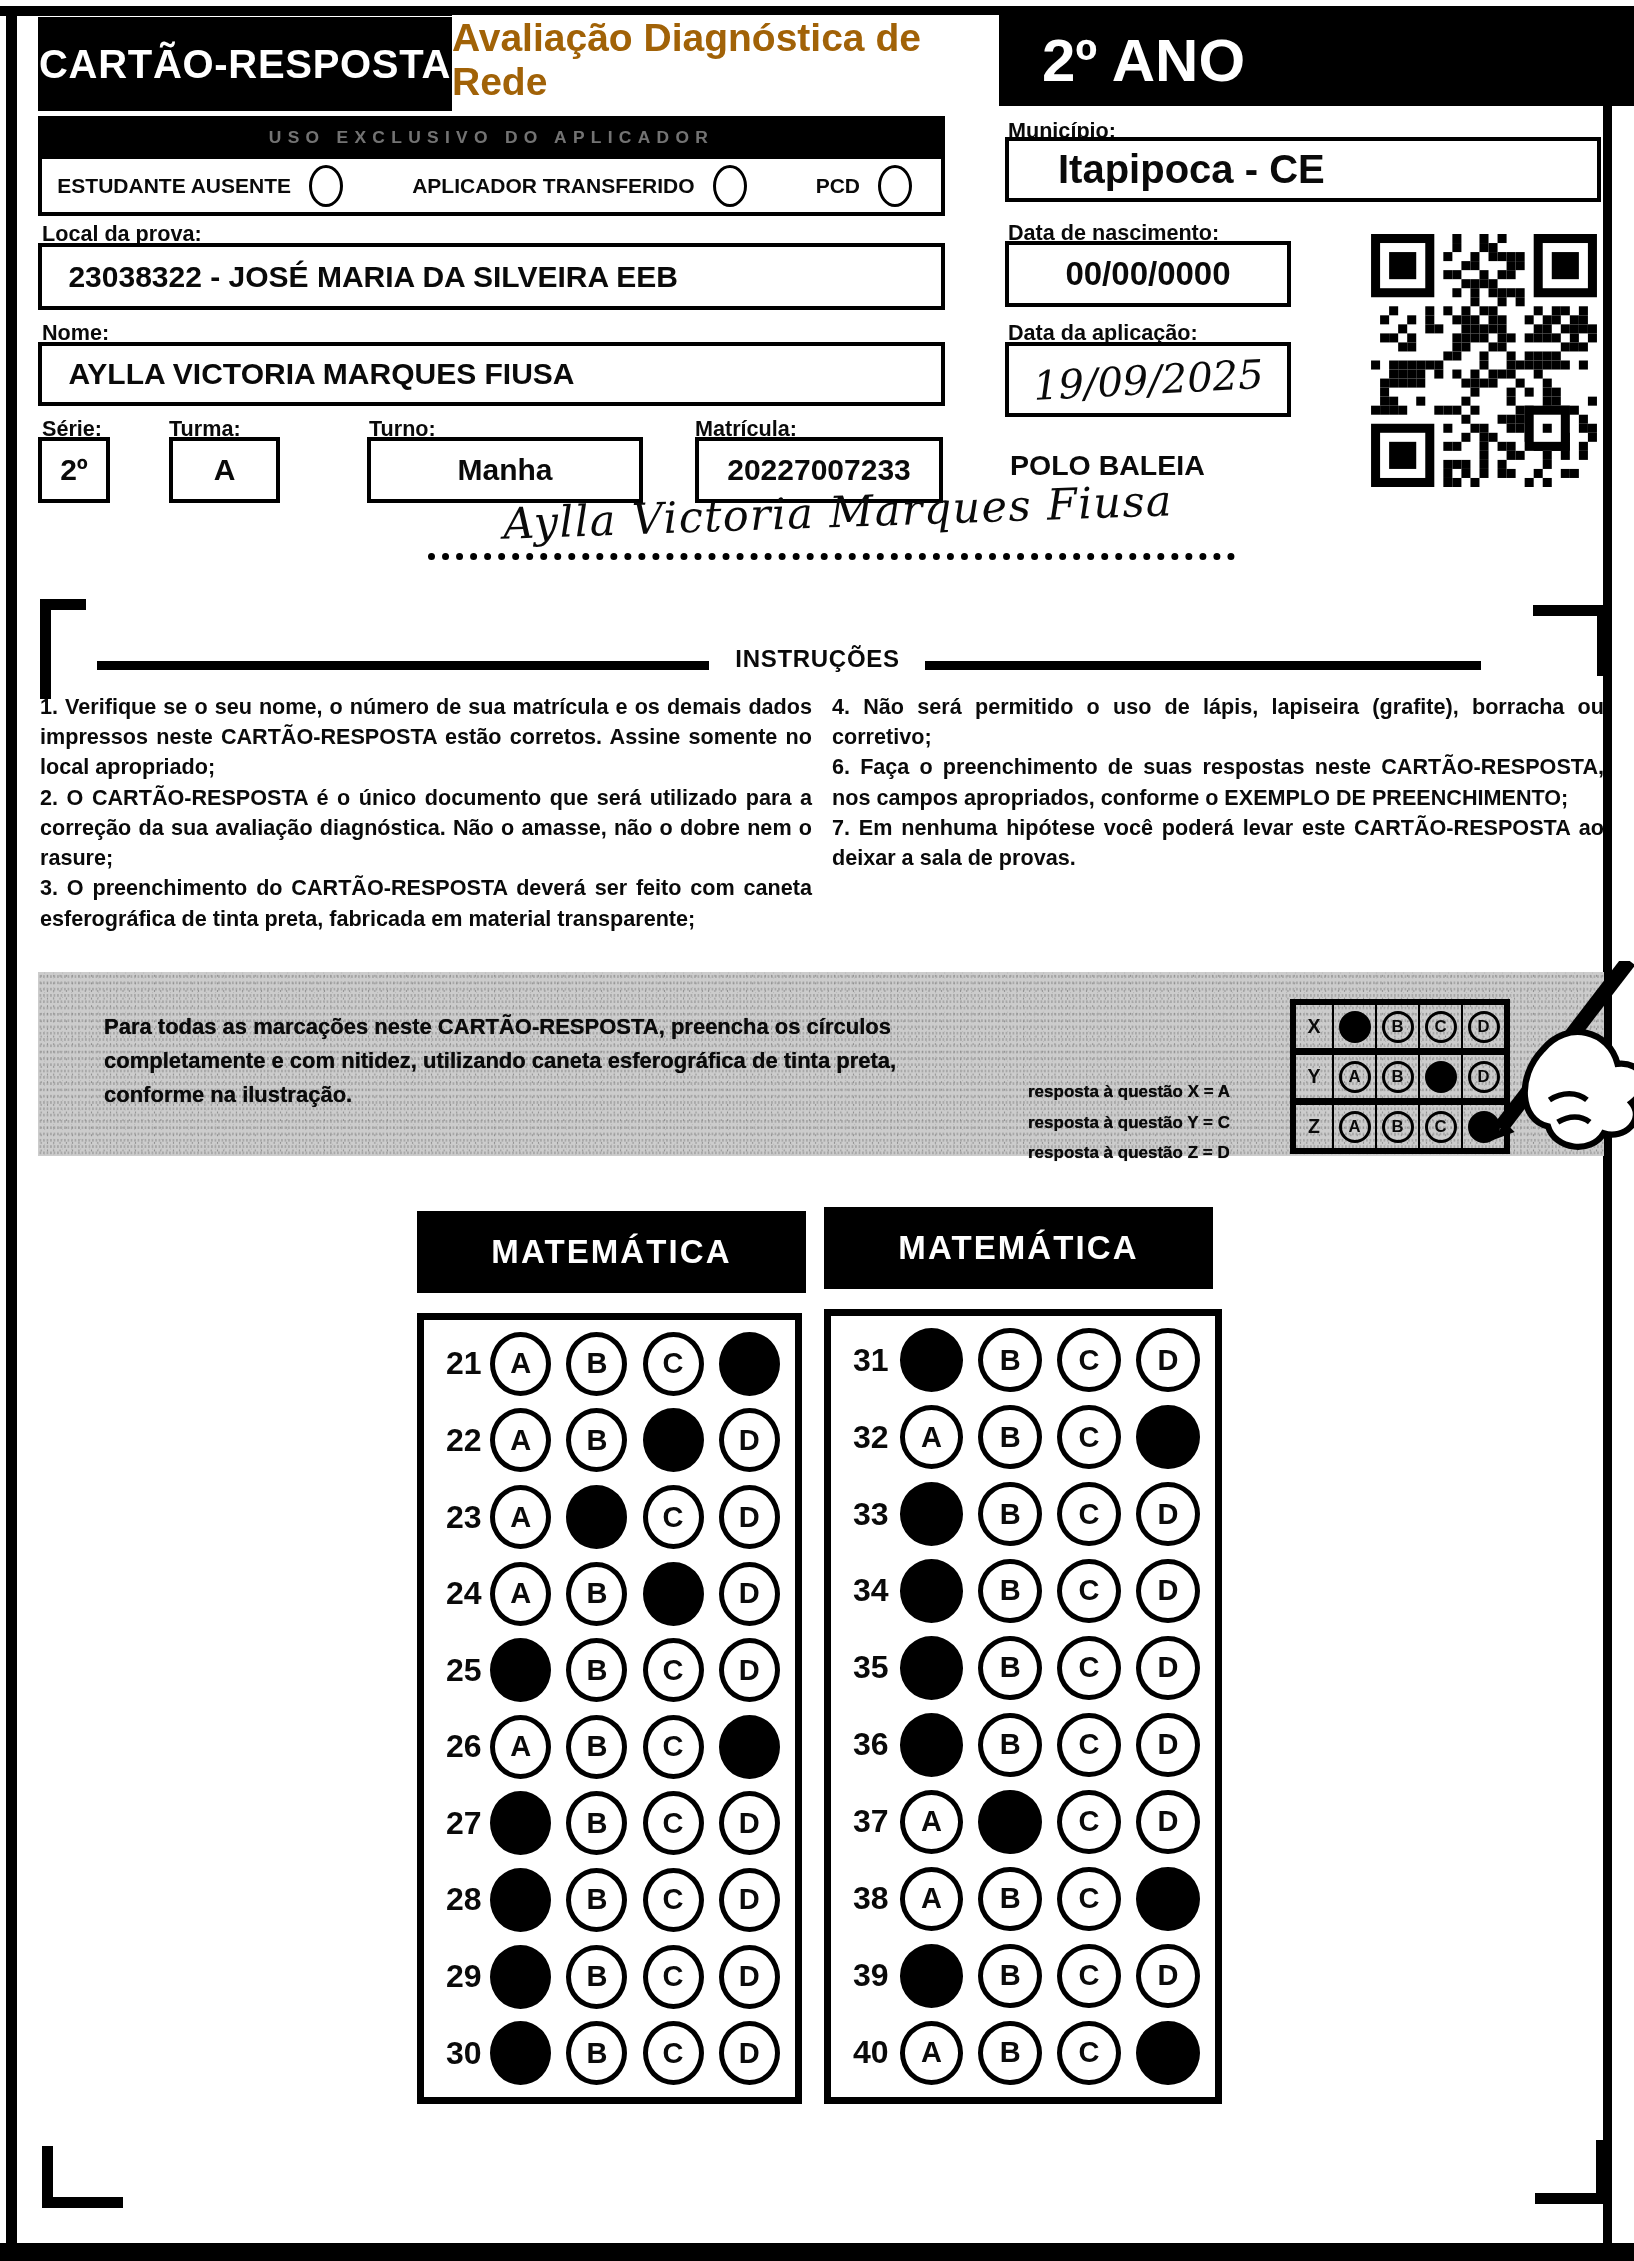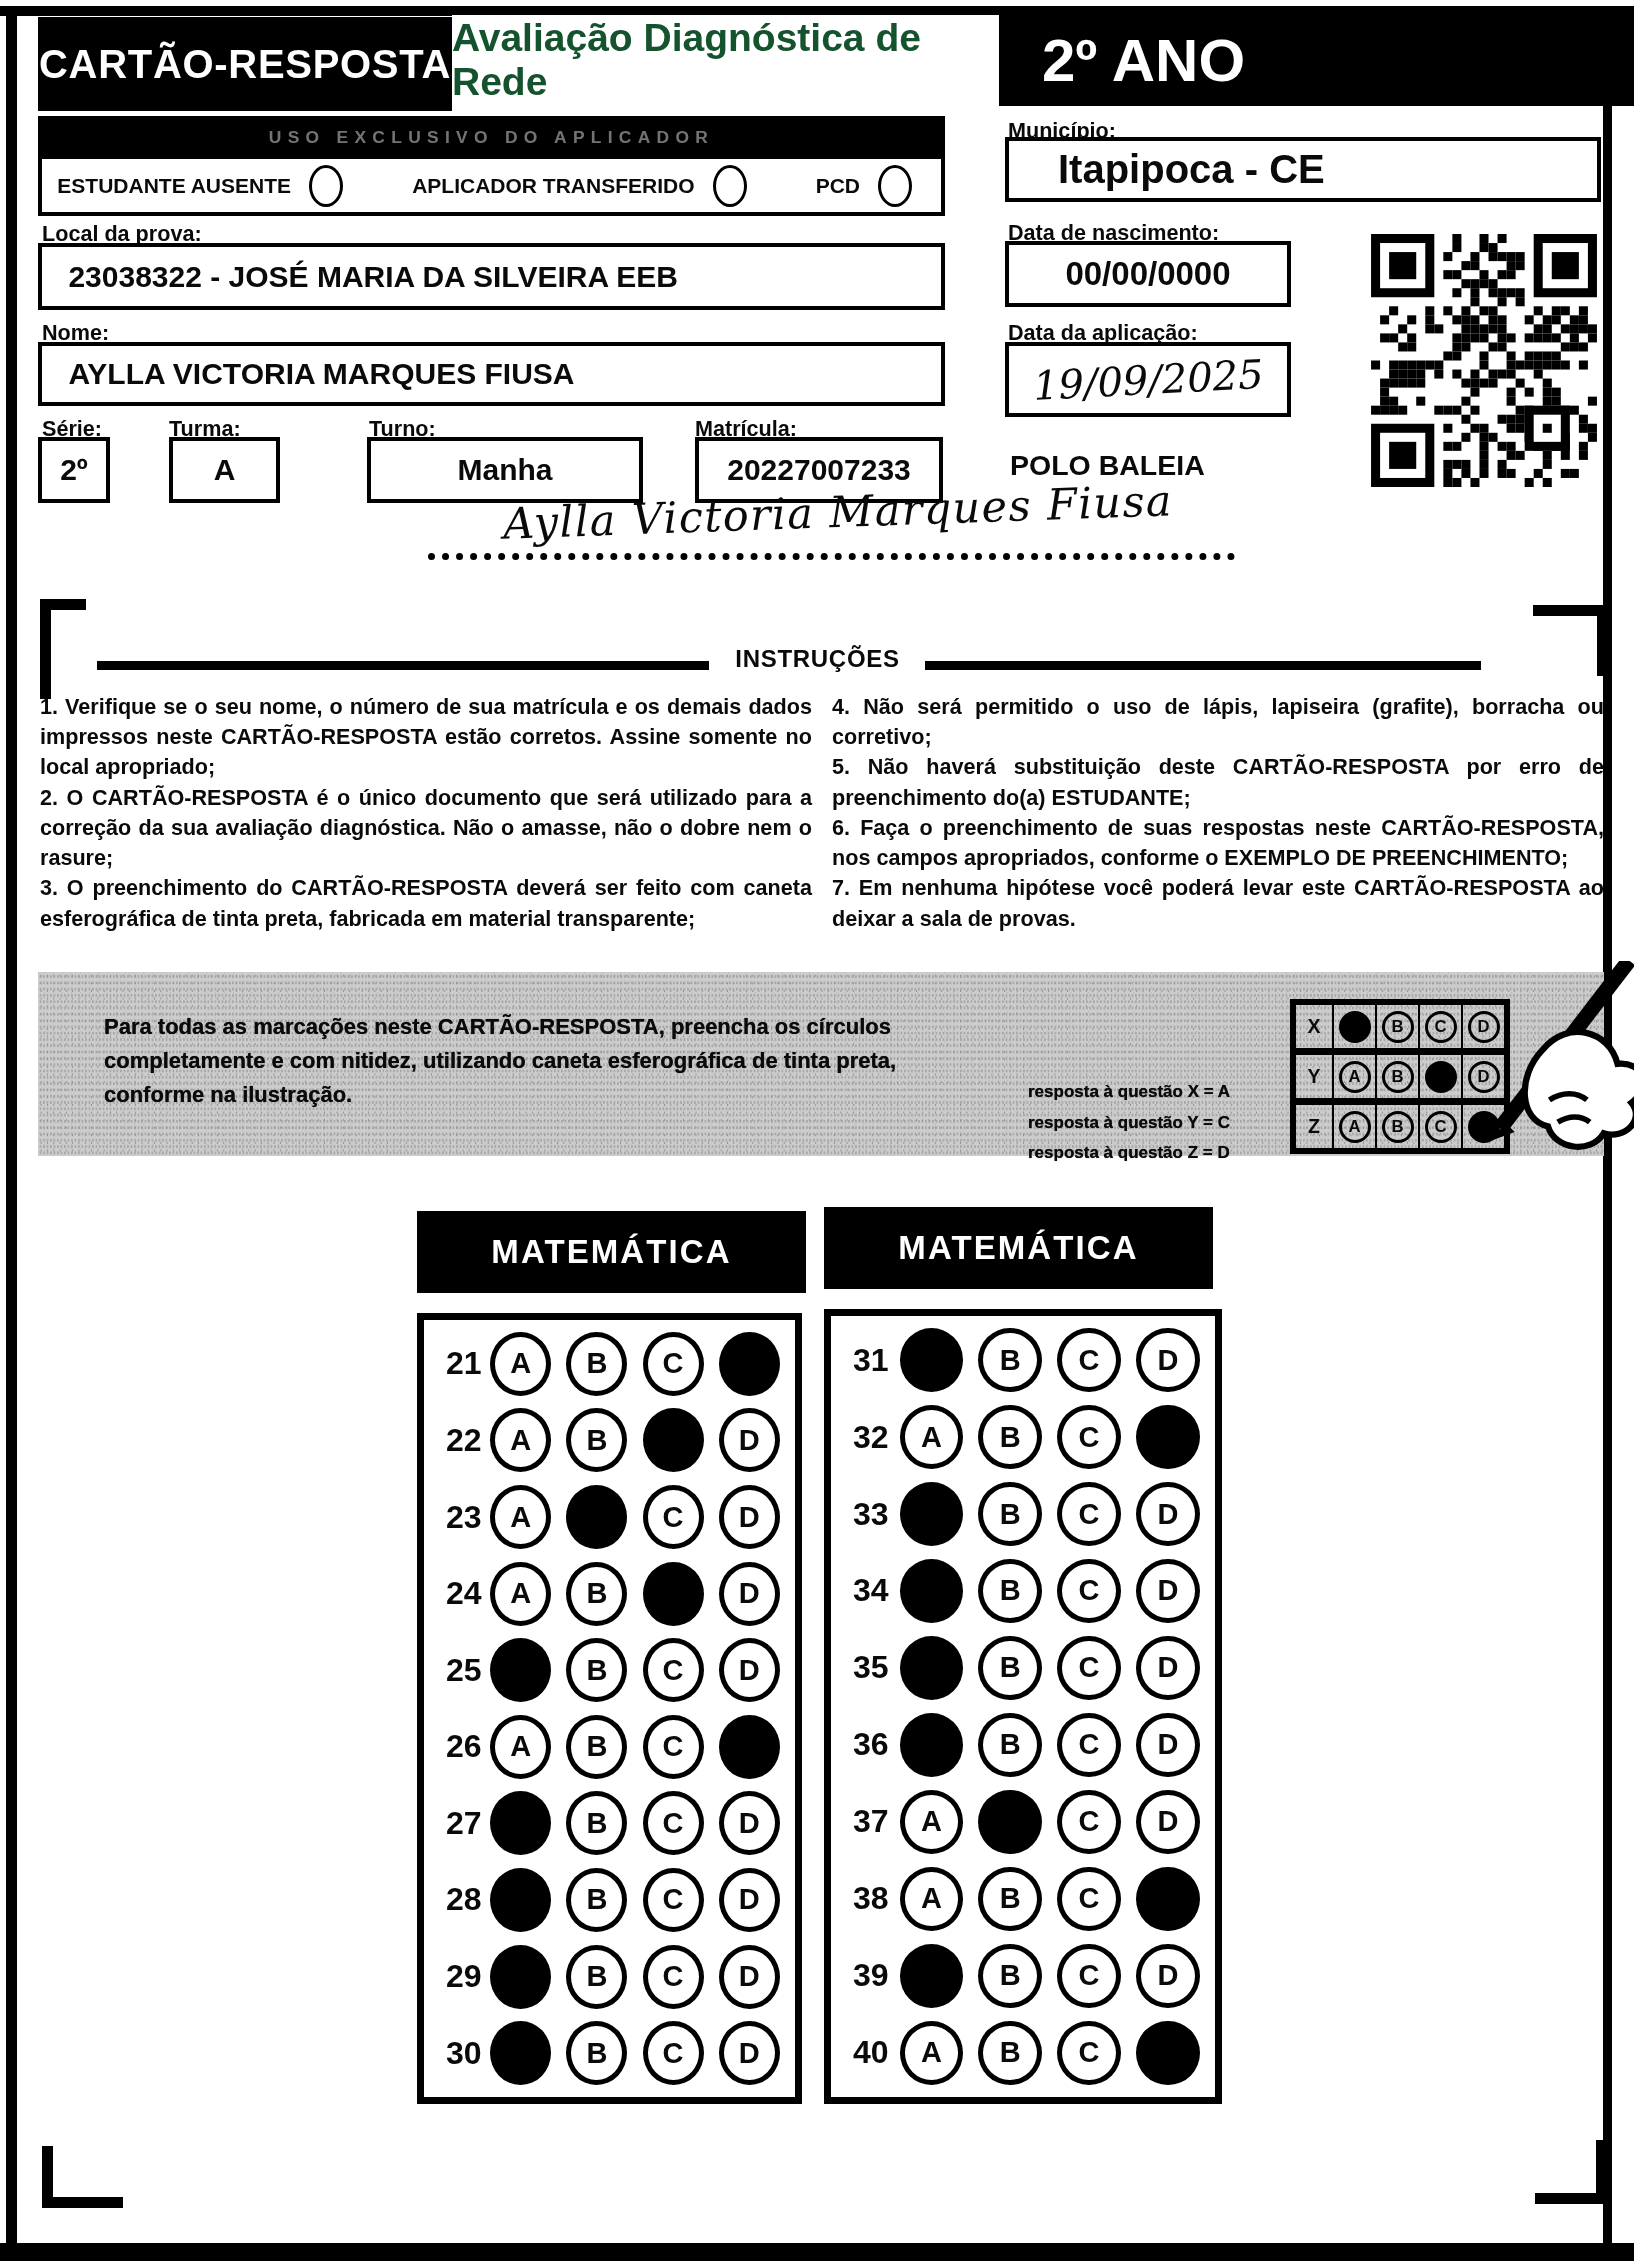--- a/index.html
+++ b/index.html
@@ -11,21 +11,21 @@
   
   .frame-top{left:0;top:5.6px;width:1634px;height:10.4px;background:#000;}
   .frame-left{left:5.6px;top:5.6px;width:11.8px;height:2256px;background:#000;}
   .frame-right{left:1603px;top:5.6px;width:9px;height:2256px;background:#000;}
   .frame-bottom{left:0;top:2243px;width:1634px;height:18px;background:#000;}
 
   
   .hdr-black{background:#000;color:#fff;display:flex;align-items:center;font-weight:bold;}
   .box-title{left:38px;top:17.4px;width:414px;height:94px;justify-content:center;font-size:40px;letter-spacing:0.7px;}
   .box-subtitle{left:452px;top:15.3px;width:547px;height:90px;display:flex;align-items:center;justify-content:center;
-    font-size:39px;font-weight:bold;background:#fff;color:#14532d;}
+    font-size:39px;font-weight:bold;background:#fff;color:#a16207;}
   .box-grade{left:999px;top:15.3px;width:604px;height:91px;font-size:60px;padding-left:43px;}
 
   .applicator-bar{left:38px;top:116px;width:907px;height:43px;background:#000;display:flex;align-items:center;justify-content:center;}
   .applicator-bar span{color:#fff;opacity:.45;font-size:17.4px;font-weight:bold;letter-spacing:6.3px;}
 
   .status-box{left:38px;top:159px;width:907px;height:57px;border:4.2px solid #000;border-top:none;box-sizing:border-box;
     display:flex;align-items:center;justify-content:space-between;padding:0 29px 0 15.3px;}
   .status-item{display:flex;align-items:center;}
   .status-item .slabel{font-weight:bold;font-size:21px;}
   .oval{width:28px;height:36px;border:3.5px solid #000;border-radius:50%;margin-left:18px;background:#fff;}
@@ -430,21 +430,20 @@
   <div class="abs inst-title">INSTRUÇÕES</div>
   <div class="abs inst-line il-right"></div>
 
   <div class="abs inst-col ic-left">
     <p>1. Verifique se o seu nome, o número de sua matrícula e os demais dados impressos neste CARTÃO-RESPOSTA estão corretos. Assine somente no local apropriado;</p>
     <p>2. O CARTÃO-RESPOSTA é o único documento que será utilizado para a correção da sua avaliação diagnóstica. Não o amasse, não o dobre nem o rasure;</p>
     <p>3. O preenchimento do CARTÃO-RESPOSTA deverá ser feito com caneta esferográfica de tinta preta, fabricada em material transparente;</p>
   </div>
   <div class="abs inst-col ic-right">
     <p>4. Não será permitido o uso de lápis, lapiseira (grafite), borracha ou corretivo;</p>
-    <p>5. Não haverá substituição deste CARTÃO-RESPOSTA por erro de preenchimento do(a) ESTUDANTE;</p>
     <p>6. Faça o preenchimento de suas respostas neste CARTÃO-RESPOSTA, nos campos apropriados, conforme o EXEMPLO DE PREENCHIMENTO;</p>
     <p>7. Em nenhuma hipótese você poderá levar este CARTÃO-RESPOSTA ao deixar a sala de provas.</p>
   </div>
 
   <div class="abs ex-band"></div>
   <div class="abs ex-text">Para todas as marcações neste CARTÃO-RESPOSTA, preencha os círculos completamente e com nitidez, utilizando caneta esferográfica de tinta preta, conforme na ilustração.</div>
   <div class="abs ex-legend">
     <div>resposta à questão X = A</div>
     <div>resposta à questão Y = C</div>
     <div>resposta à questão Z = D</div>

